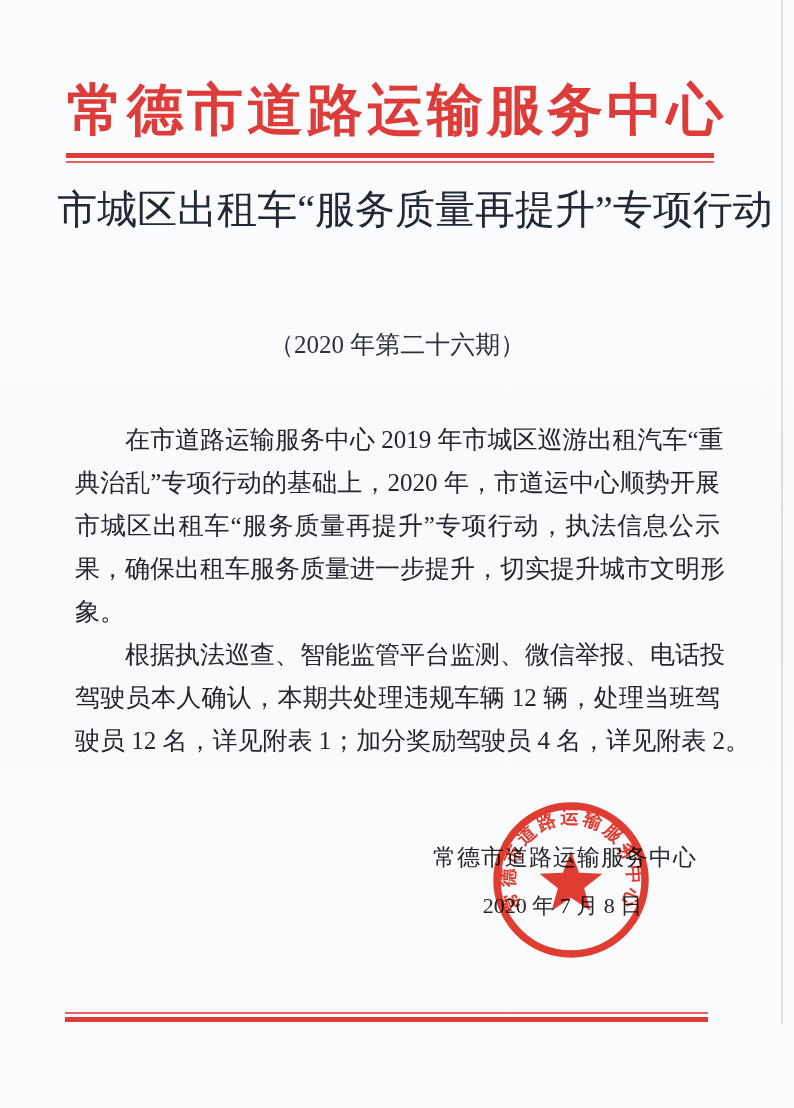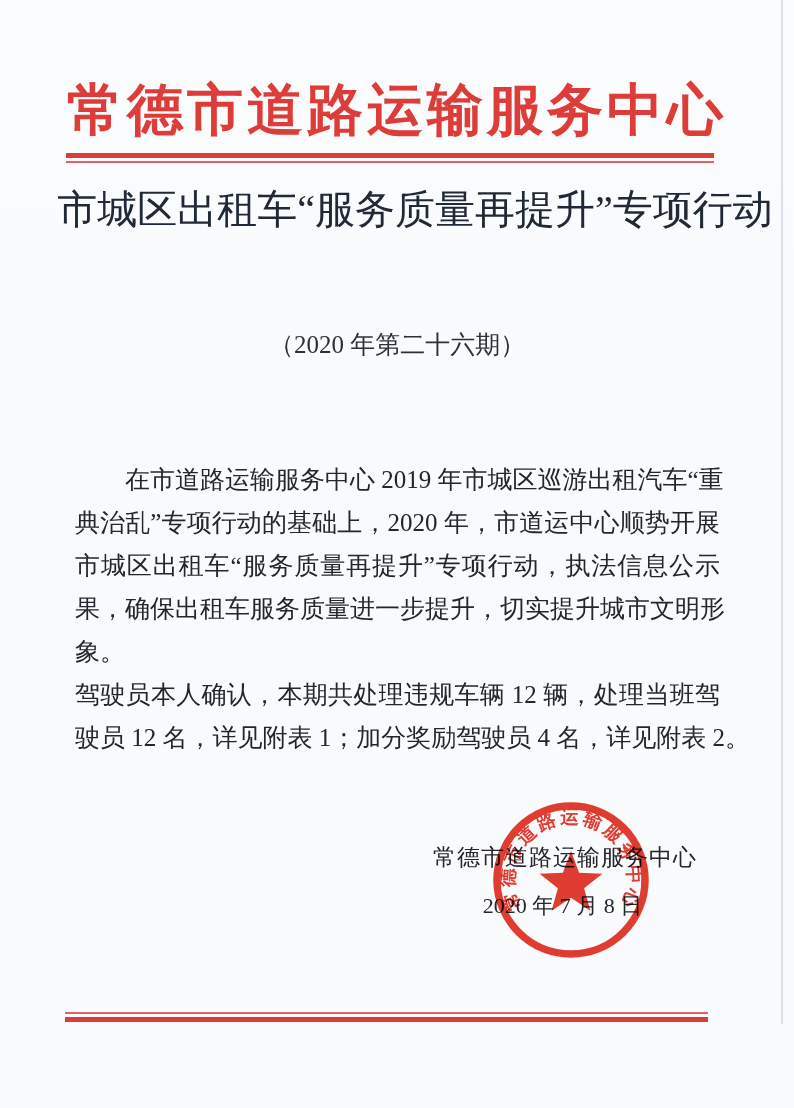--- a/index.html
+++ b/index.html
@@ -56,21 +56,20 @@
     text-align: center;
     color: #2b303a;
     font-size: 25px;
   }
   
   .body-text {
     position: absolute;
     top: 418px; left: 75px; right: 74px;
     color: #23262c;
     font-size: 25px;
-    margin-top: 40px;
   }
   .bline {
     height: 43px;
     line-height: 43px;
     text-align: justify;
     text-align-last: justify;
     text-justify: inter-character;
     white-space: nowrap;
   }
   .bline.last { text-align-last: left; }
@@ -116,20 +115,21 @@
   </div>
 
   <div class="issue-no">（2020 年第二十六期）</div>
 
   <div class="body-text">
     <div class="bline indent">在市道路运输服务中心 2019 年市城区巡游出租汽车“重</div>
     <div class="bline">典治乱”专项行动的基础上，2020 年，市道运中心顺势开展</div>
     <div class="bline">市城区出租车“服务质量再提升”专项行动，执法信息公示</div>
     <div class="bline">果，确保出租车服务质量进一步提升，切实提升城市文明形</div>
     <div class="bline last">象。</div>
+    <div class="bline indent">根据执法巡查、智能监管平台监测、微信举报、电话投</div>
     <div class="bline">驾驶员本人确认，本期共处理违规车辆 12 辆，处理当班驾</div>
     <div class="bline last">驶员 12 名，详见附表 1；加分奖励驾驶员 4 名，详见附表 2。</div>
   </div>
 
   <div class="sig-org">常德市道路运输服务中心</div>
   <div class="sig-date">2020 年 7 月 8 日</div>
 
   <svg class="seal" viewBox="0 0 166 166" xmlns="http://www.w3.org/2000/svg">
     <circle cx="83" cy="83" r="74" fill="none" stroke="#e3271a" stroke-width="7.5"></circle>
     <polygon fill="#e3271a" points="83,54 91.1,75.8 114.4,76.8 96.1,91.3 102.4,113.7 83,100.8 63.6,113.7 69.9,91.3 51.6,76.8 74.9,75.8"></polygon>

